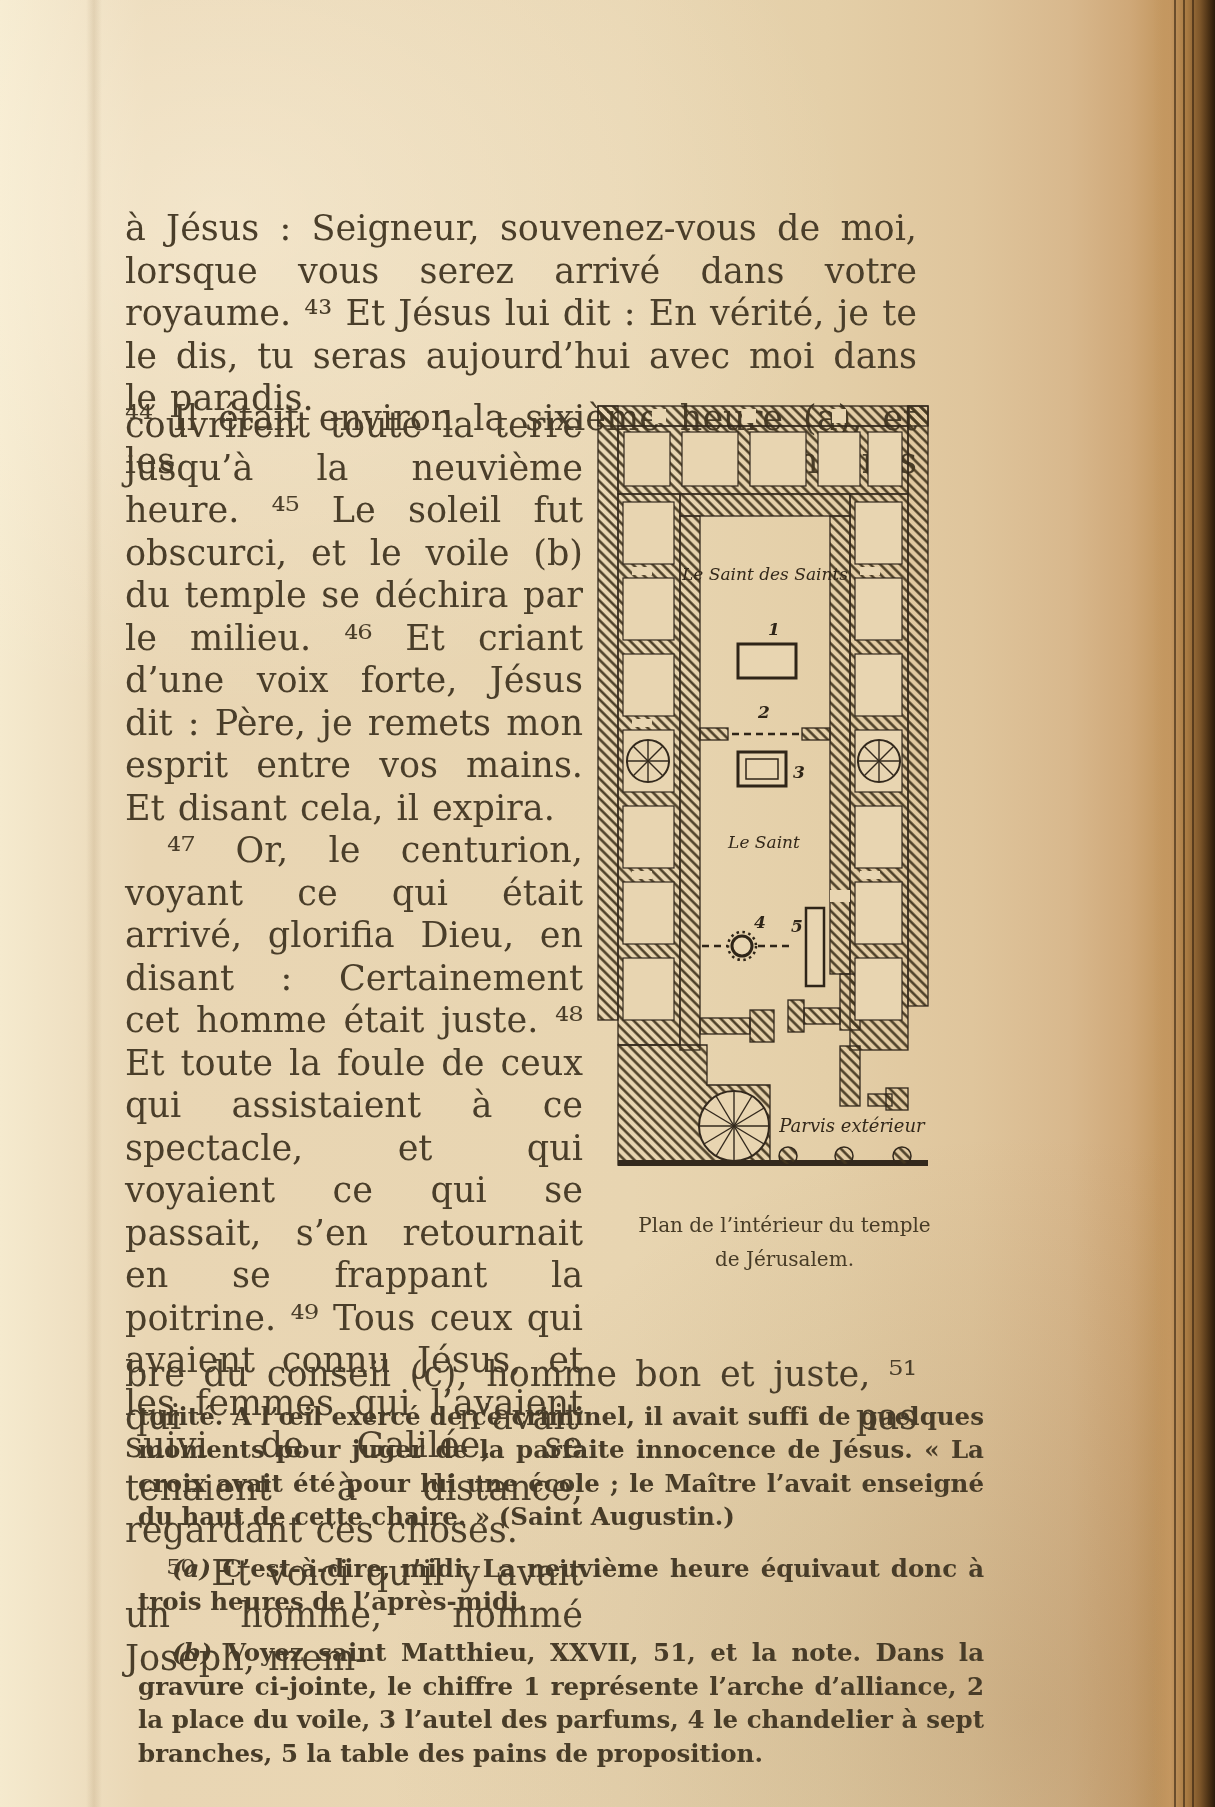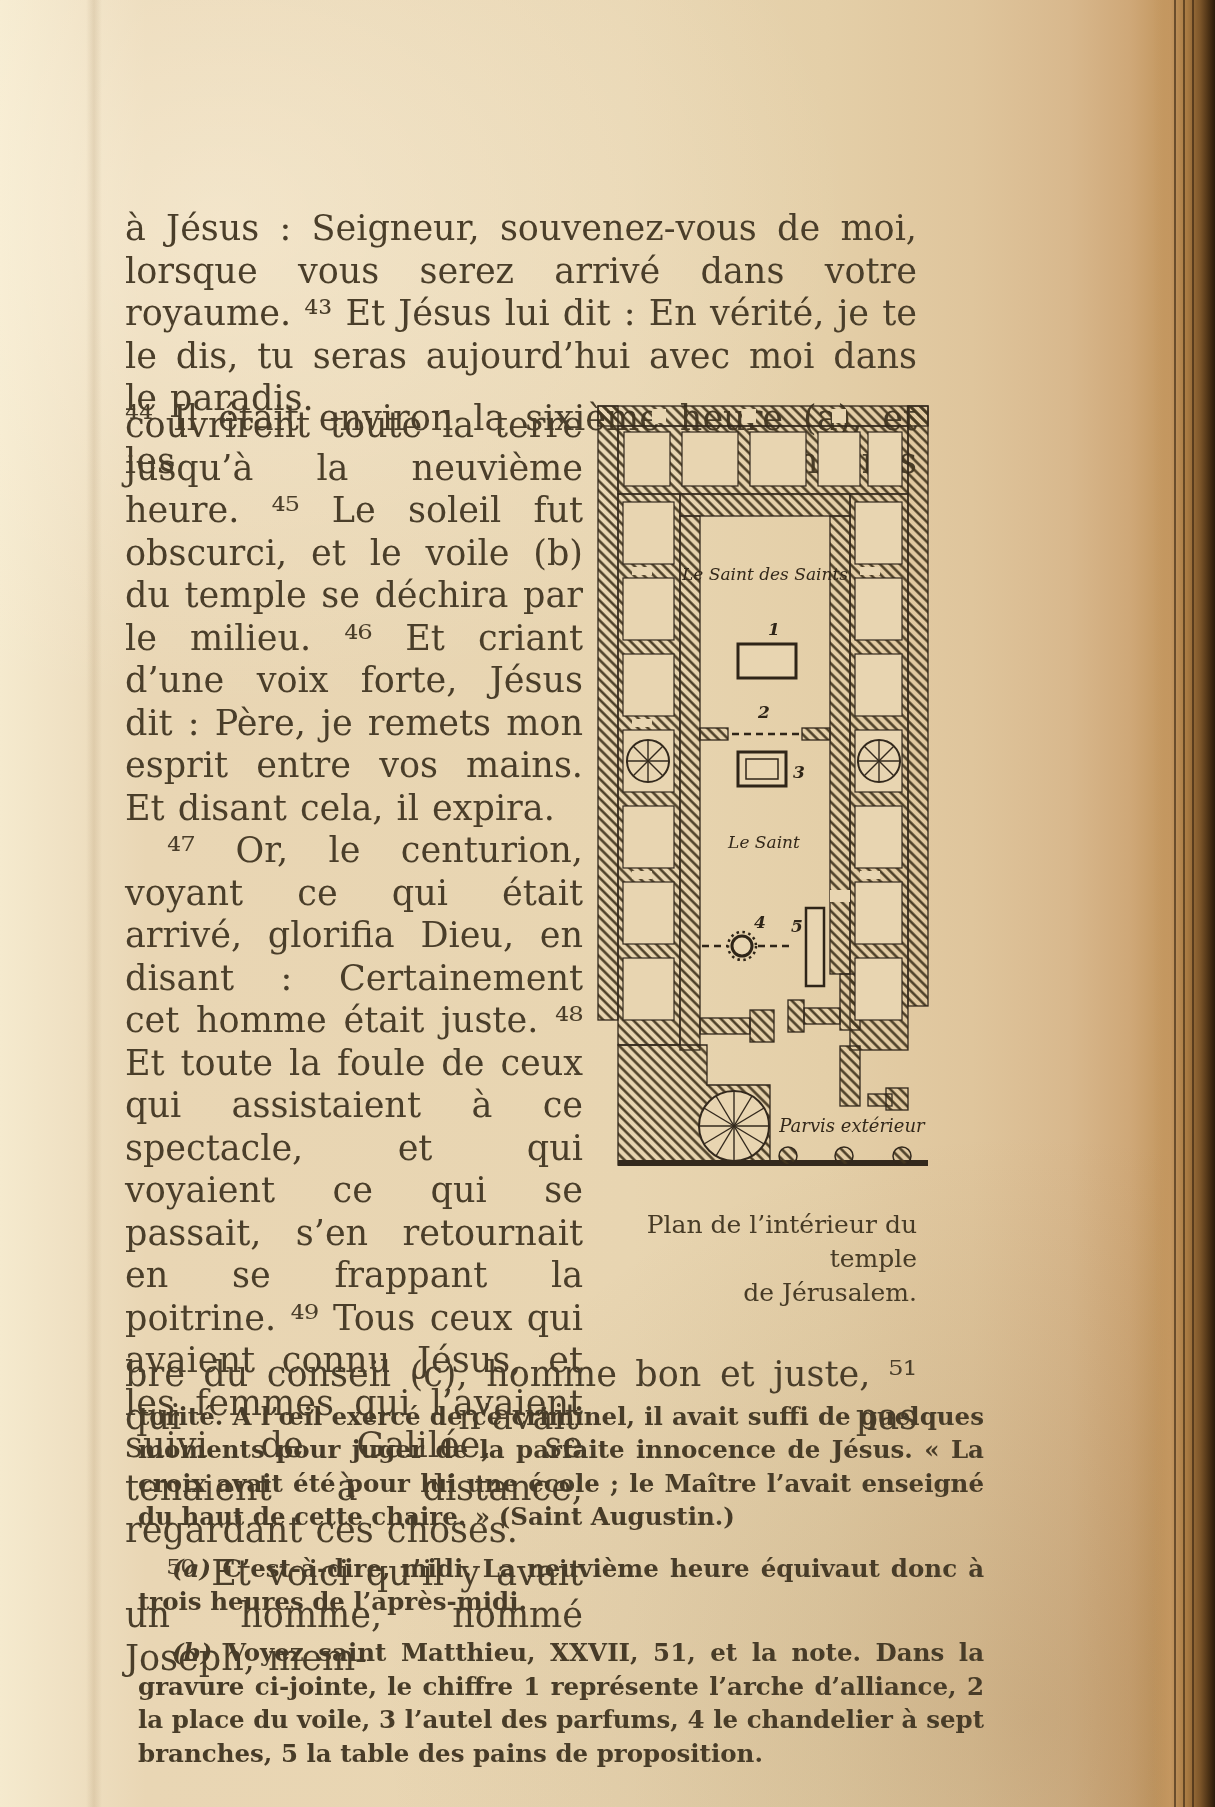--- a/index.html
+++ b/index.html
@@ -30,22 +30,22 @@
   .colL{position:absolute;left:125px;top:404px;width:458px;}
   .colL p{margin:0;}
   .ind{text-indent:42px;}
   .p4f{position:absolute;left:125px;top:1318px;width:792px;text-align-last:justify;}
 
   .plan{position:absolute;left:592px;top:390px;}
   .plan-label{font-family:"DejaVu Serif","Liberation Serif",serif;font-style:italic;
     font-size:17px;fill:#33281a;}
   .plan-num{font-family:"DejaVu Serif","Liberation Serif",serif;font-style:italic;
     font-size:17px;font-weight:700;fill:#2f2518;}
-  .caption{position:absolute;left:572px;top:1208px;width:345px;text-align:right;
-    font-size:25px;line-height:34px;color:#473b26;}
+  .caption{position:absolute;left:612px;top:1208px;width:345px;text-align:center;
+    font-size:20px;line-height:34px;color:#473b26;}
 
   .footnotes{position:absolute;left:120px;top:1382px;width:882px;
     font-size:24.5px;line-height:33.4px;text-align:justify;color:#483c28;}
   .footnotes p{margin:18px;font-weight:bold;}
   .fnind{text-indent:34px;}
   .it{font-style:italic;}
 </style>
 </head>
 <body>
 

